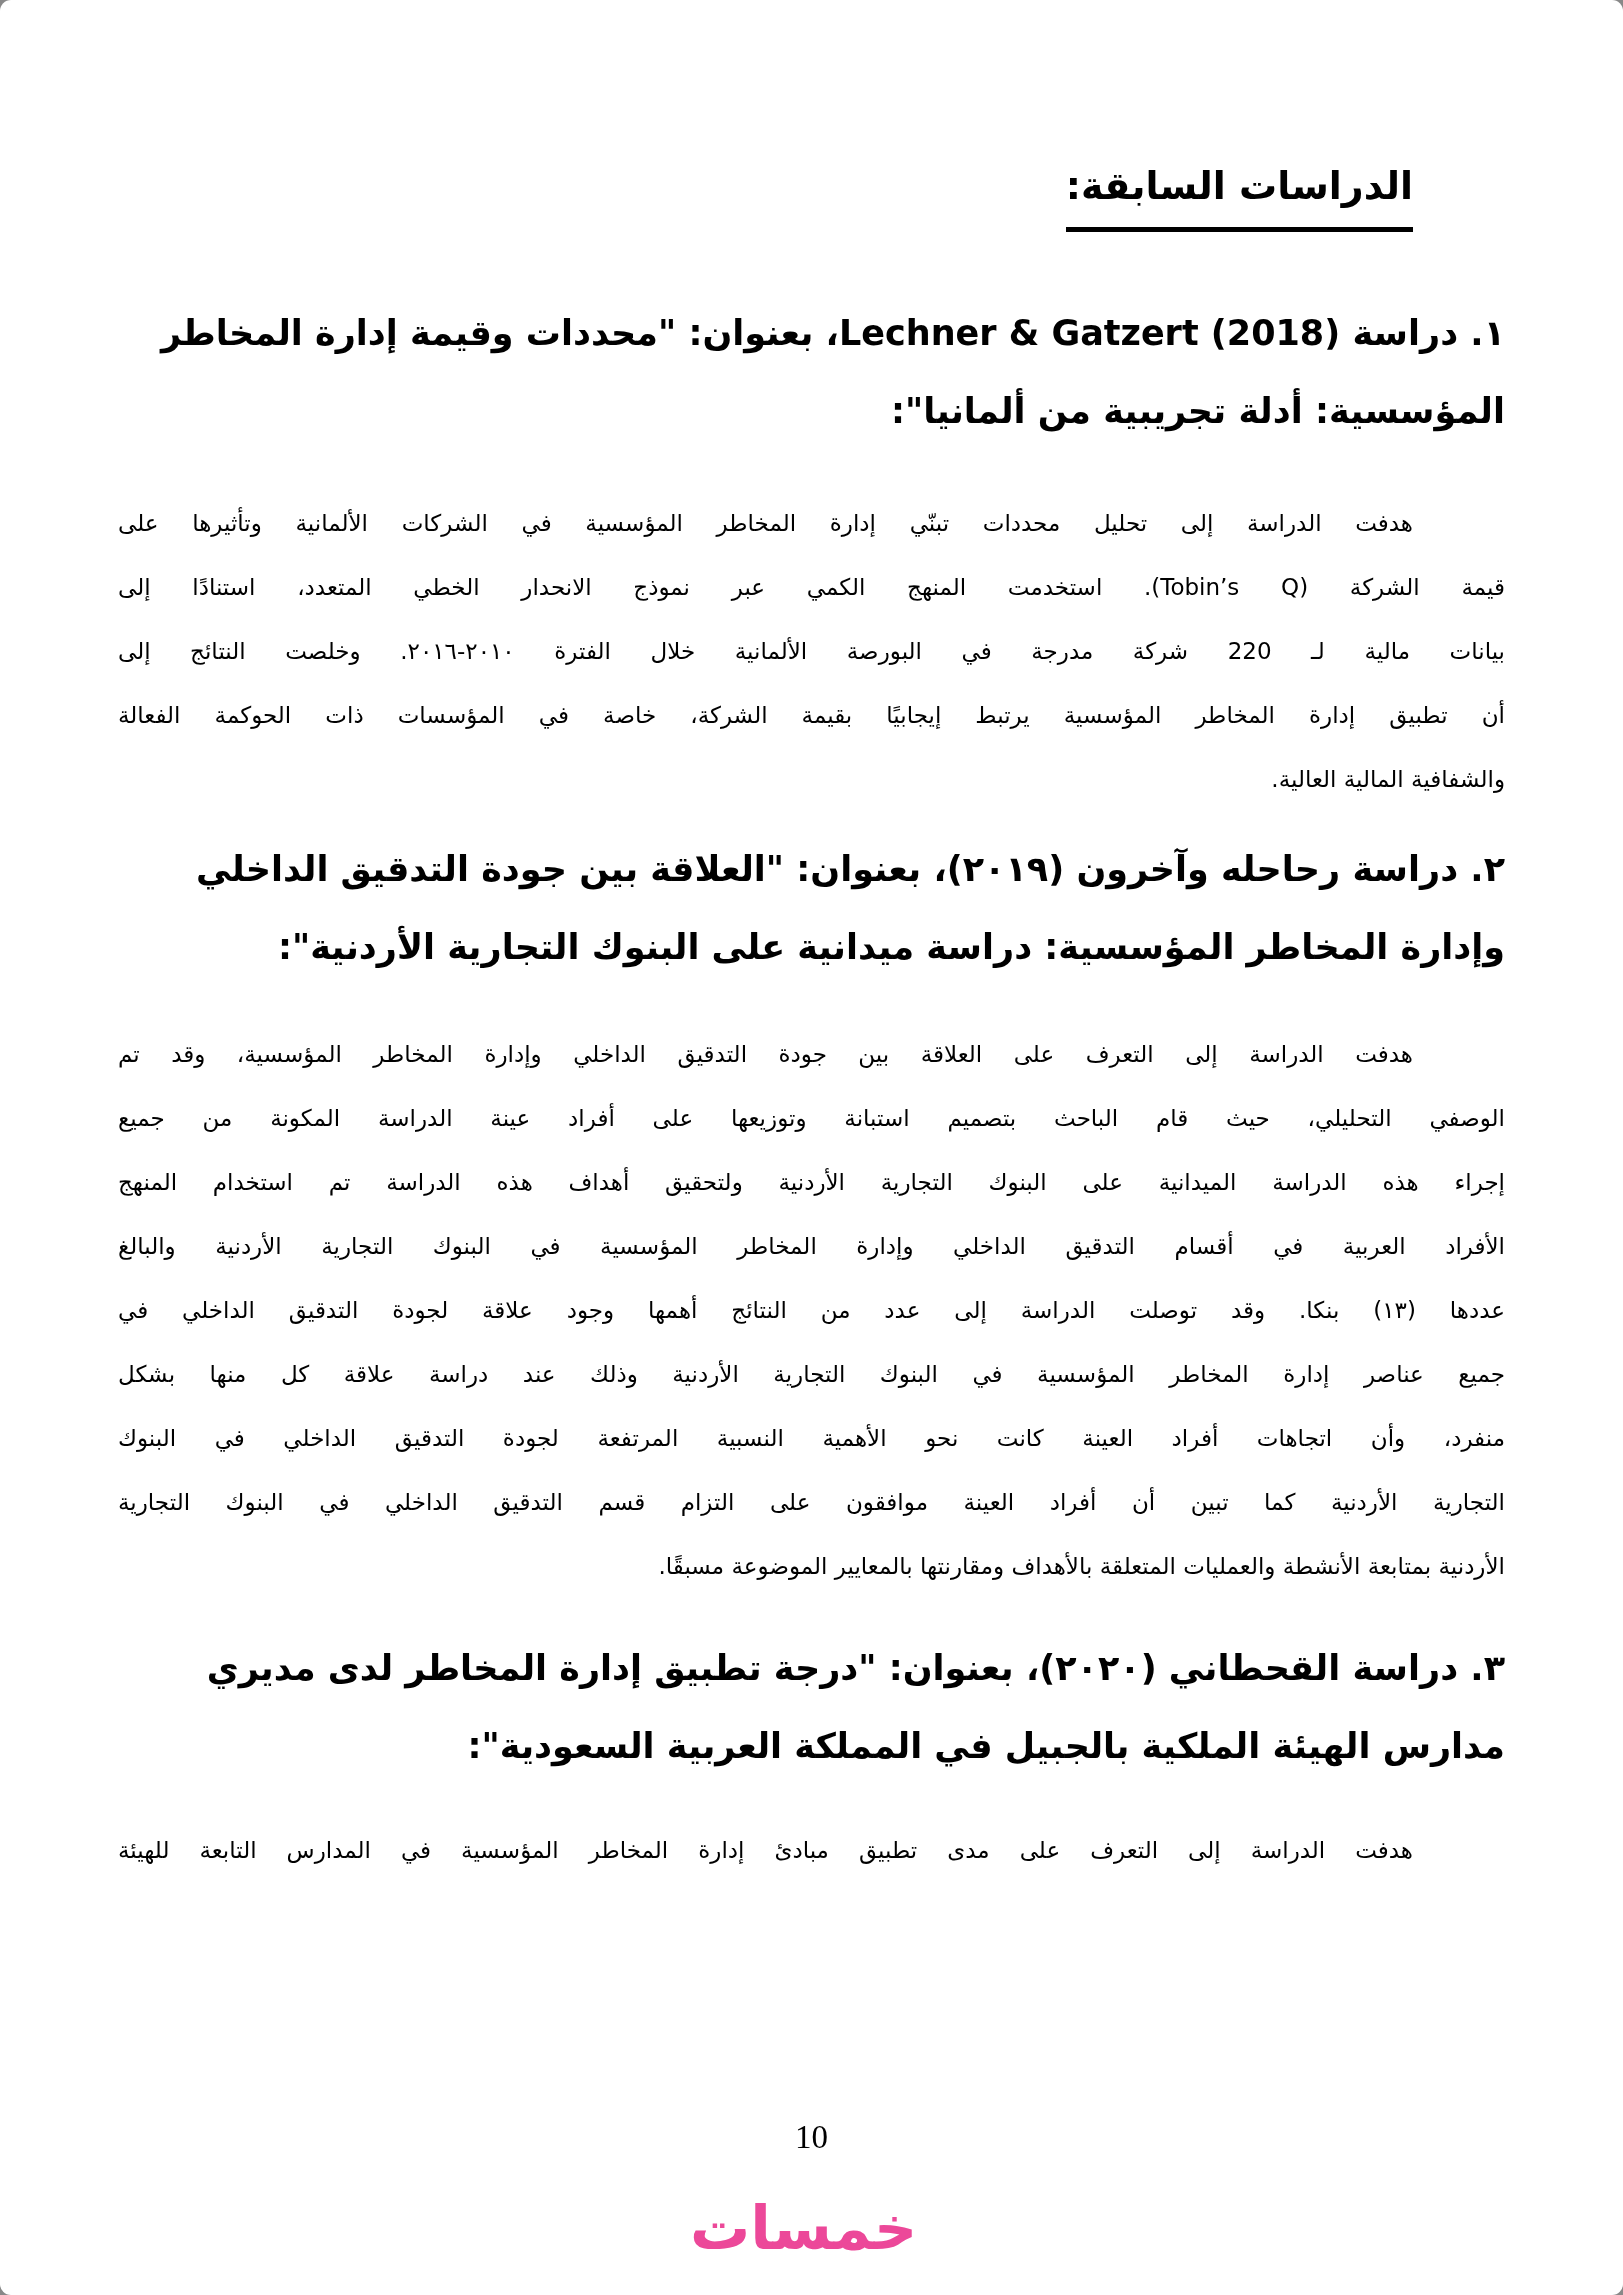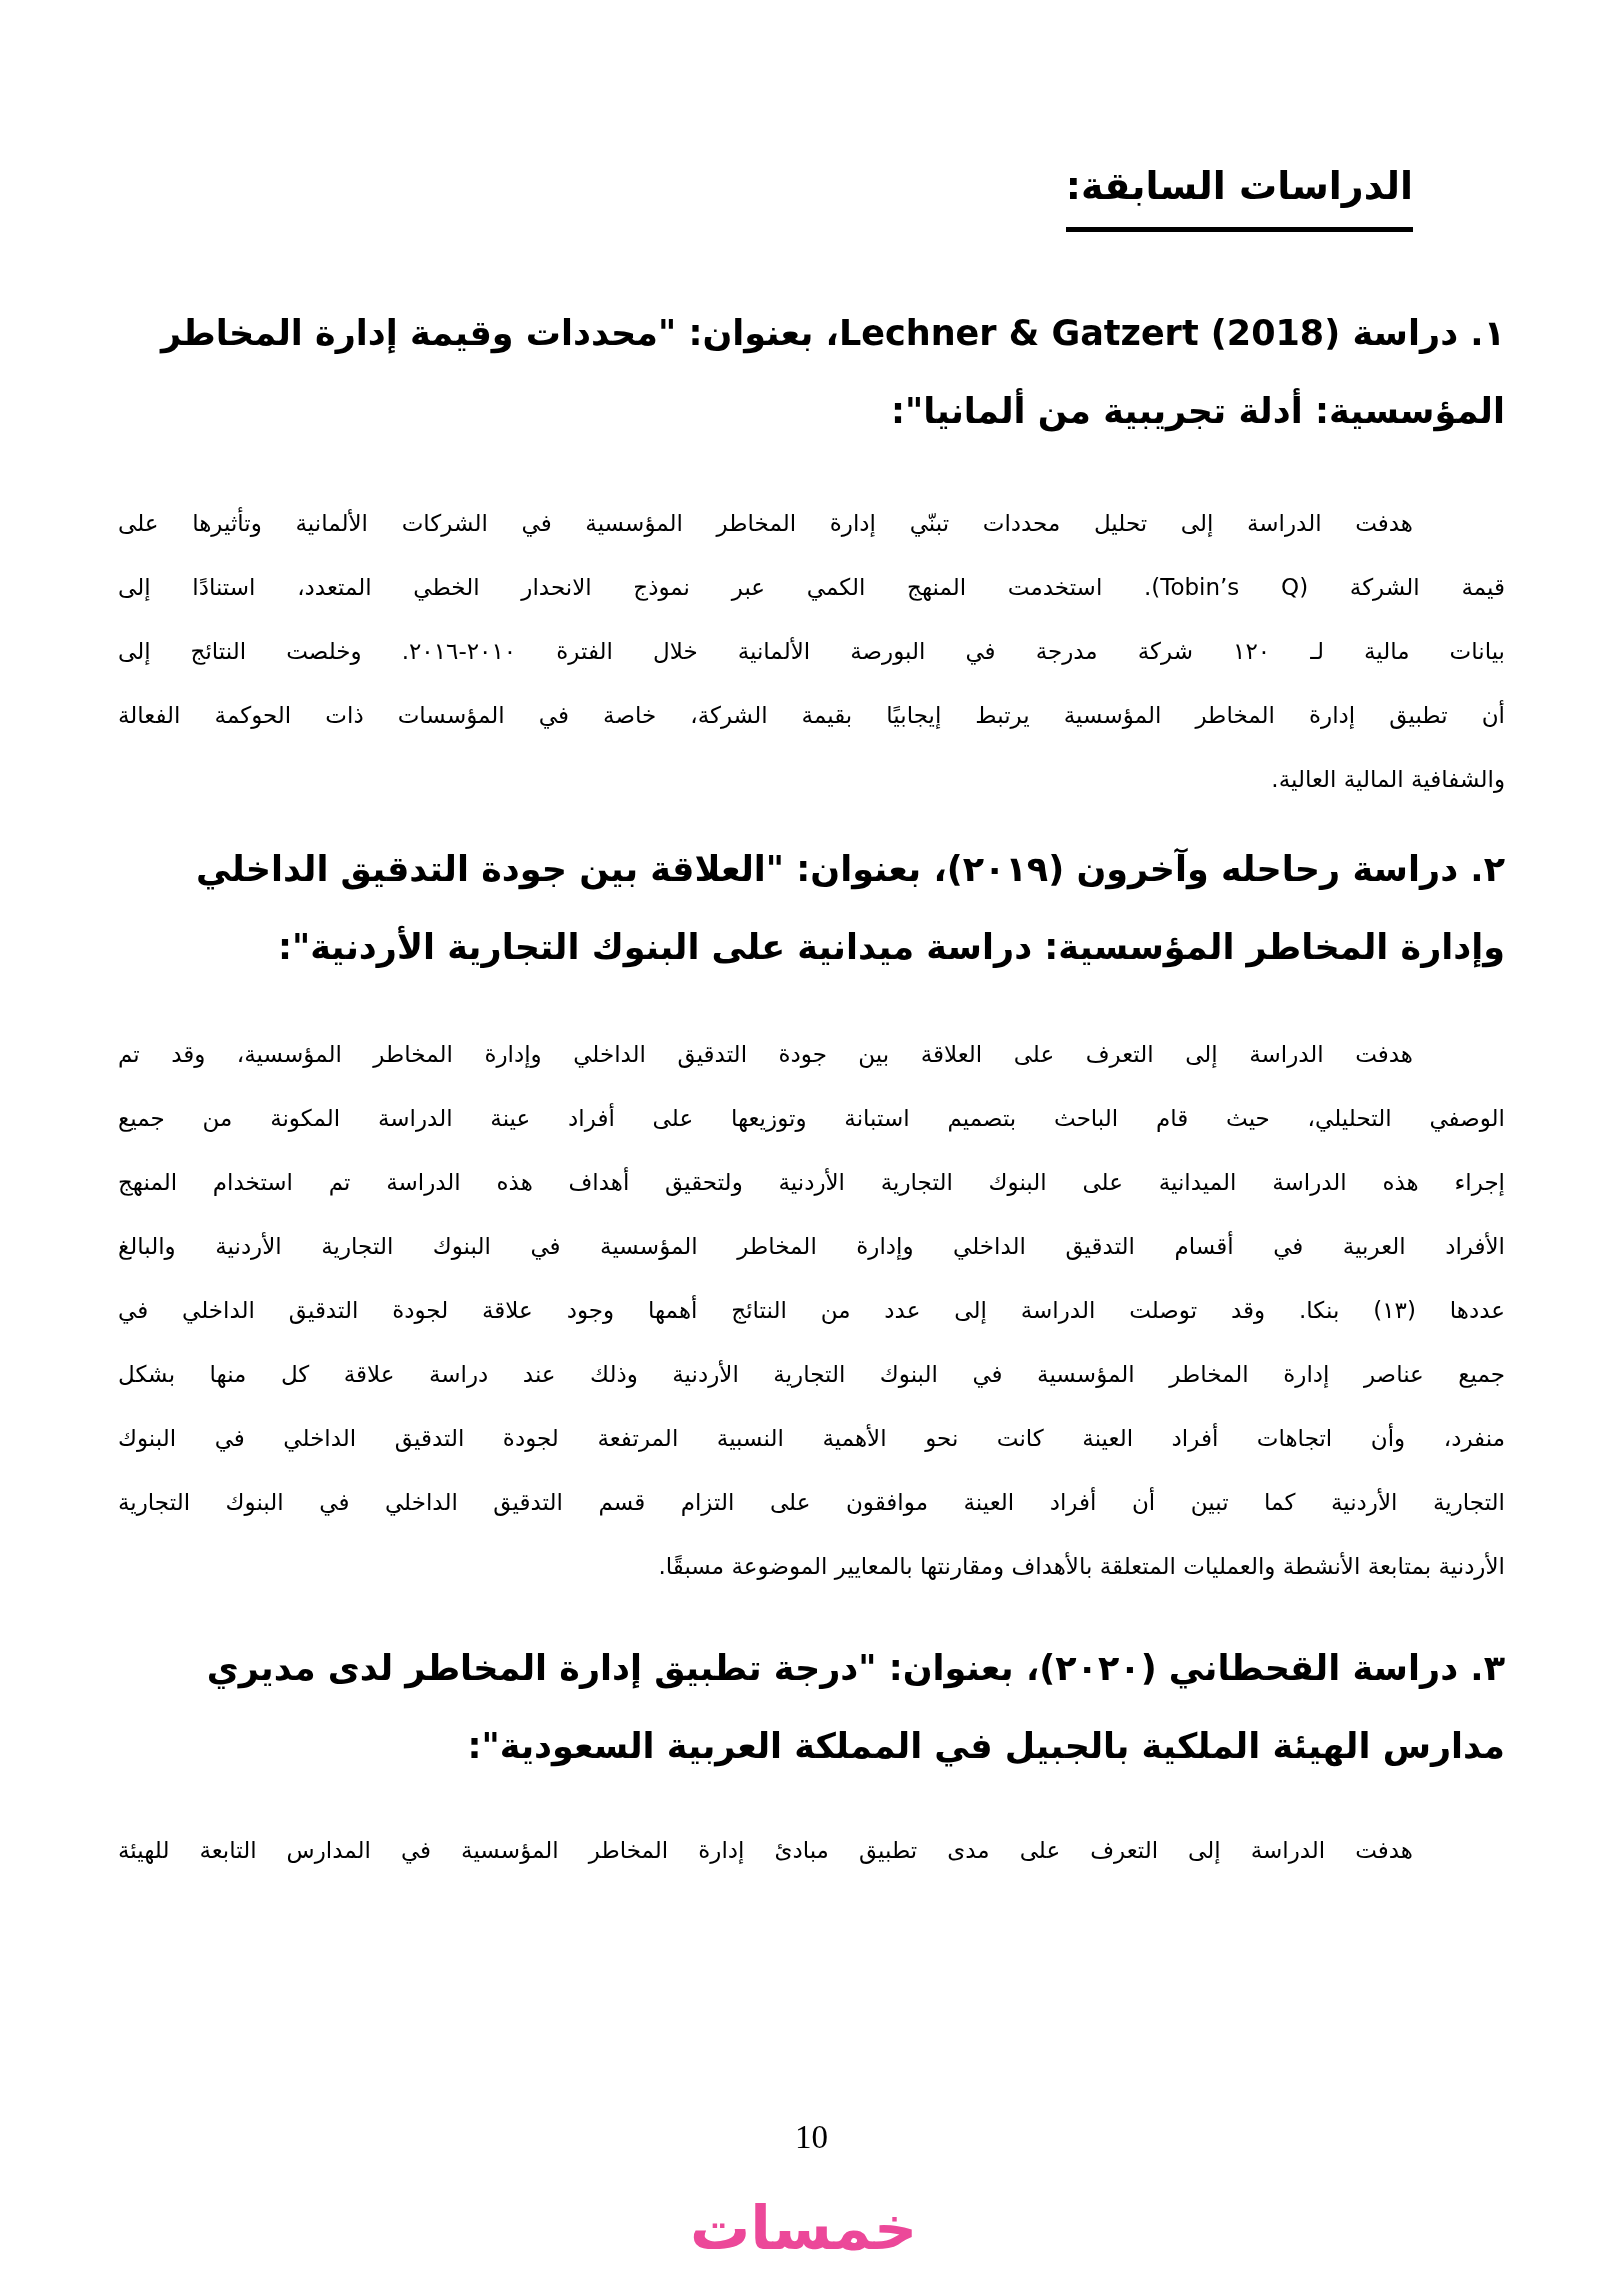--- a/index.html
+++ b/index.html
@@ -1,19 +1,20 @@
 <!DOCTYPE html>
 <html lang="ar" style="font-size:10.5px"><head>
 <meta charset="utf-8">
 <style>
   html,body{margin:0;padding:0;background:#888;}
   .sheet{
     width:1623px;height:2295px;background:#ffffff;position:relative;
     overflow:hidden;margin:0 auto;color:#000;
     font-family:"DejaVu Sans","Liberation Serif",sans-serif;
+    border-radius:11px;
   }
   .content{
     position:absolute;top:0;right:0;left:0;bottom:0;
     padding:154px 118px 0 118px;direction:rtl;
   }
   .title-wrap{text-align:right;margin:0 0 62px 0;line-height:65px;}
   .doc-title{
     display:inline-block;margin-right:92px;font-weight:bold;font-size:38px;
     border-bottom:5.9px solid #000;padding-bottom:7.9px;
   }
@@ -47,21 +48,21 @@
       <span class="doc-title">الدراسات السابقة:</span>
     </div>
 
     <div class="heading">
       <div class="h-line">١. دراسة Lechner &amp; Gatzert (2018)، بعنوان: "محددات وقيمة إدارة المخاطر</div>
       <div class="h-line">المؤسسية: أدلة تجريبية من ألمانيا":</div>
     </div>
     <div class="para gap-p">
       <div class="l-just l-indent">هدفت الدراسة إلى تحليل محددات تبنّي إدارة المخاطر المؤسسية في الشركات الألمانية وتأثيرها على</div>
       <div class="l-just">قيمة الشركة (Tobin’s Q). استخدمت المنهج الكمي عبر نموذج الانحدار الخطي المتعدد، استنادًا إلى</div>
-      <div class="l-just">بيانات مالية لـ ١٢٠ شركة مدرجة في البورصة الألمانية خلال الفترة ٢٠١٠-٢٠١٦. وخلصت النتائج إلى</div>
+      <div class="l-just">بيانات مالية لـ 220 شركة مدرجة في البورصة الألمانية خلال الفترة ٢٠١٠-٢٠١٦. وخلصت النتائج إلى</div>
       <div class="l-just">أن تطبيق إدارة المخاطر المؤسسية يرتبط إيجابيًا بقيمة الشركة، خاصة في المؤسسات ذات الحوكمة الفعالة</div>
       <div class="l-end">والشفافية المالية العالية.</div>
     </div>
 
     <div class="heading gap-h">
       <div class="h-line">٢. دراسة رحاحله وآخرون (٢٠١٩)، بعنوان: "العلاقة بين جودة التدقيق الداخلي</div>
       <div class="h-line">وإدارة المخاطر المؤسسية: دراسة ميدانية على البنوك التجارية الأردنية":</div>
     </div>
     <div class="para gap-p2">
       <div class="l-just l-indent">هدفت الدراسة إلى التعرف على العلاقة بين جودة التدقيق الداخلي وإدارة المخاطر المؤسسية، وقد تم</div>

